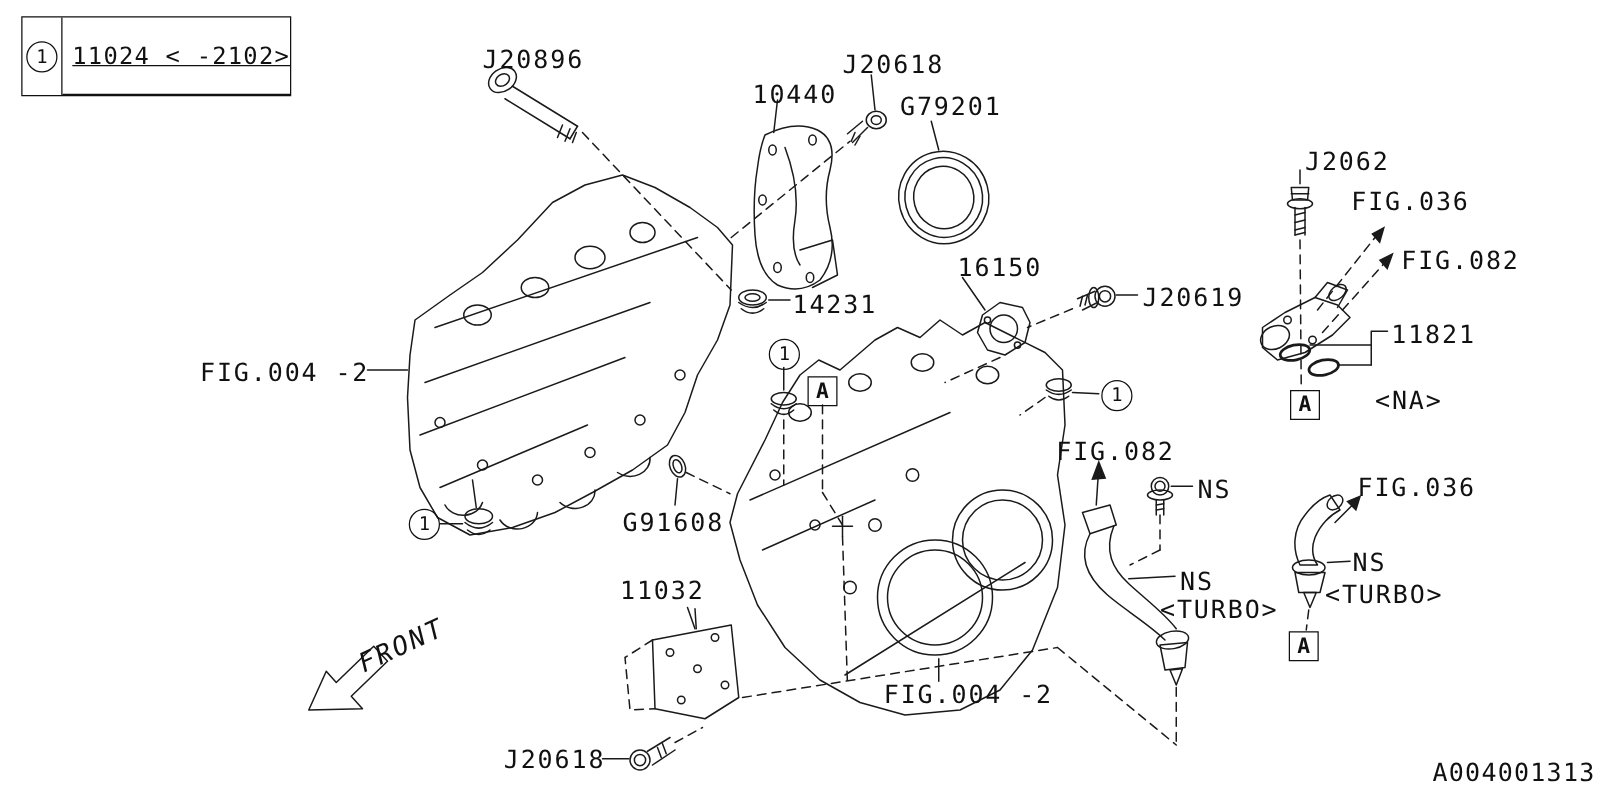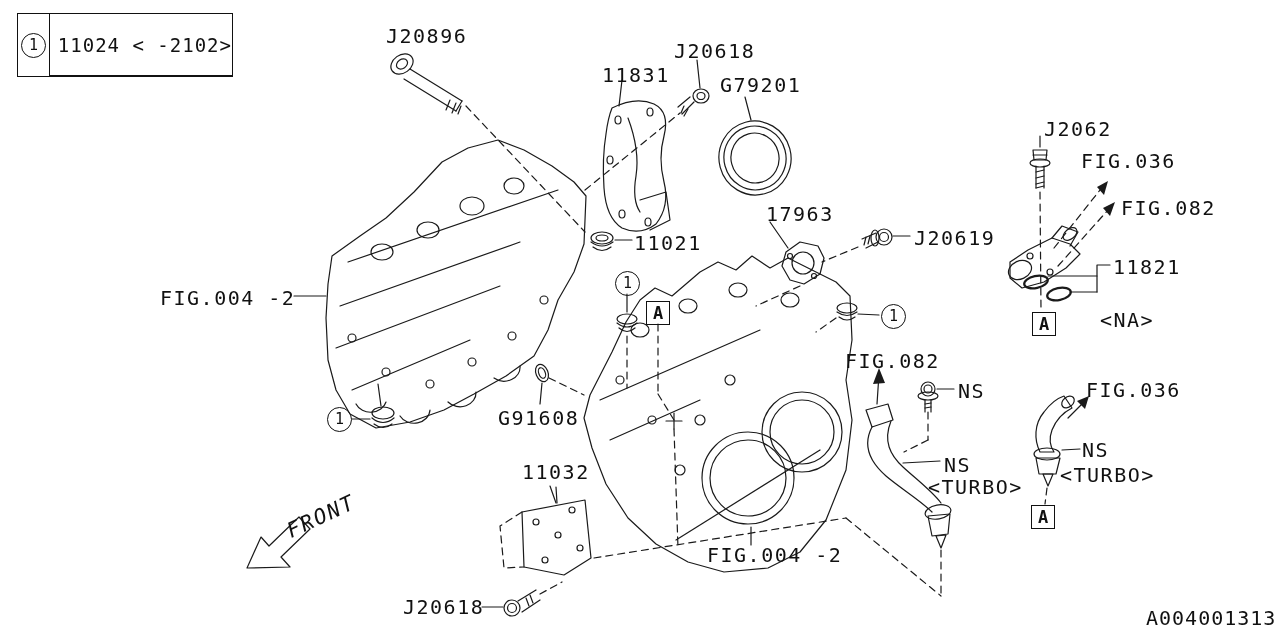--- a/index.html
+++ b/index.html
@@ -11,21 +11,21 @@
   svg.art .t{stroke-width:2.2;}
   svg.art .fill{fill:#1a1a1a;stroke:none;}
   .lbl{position:absolute;font-size:20px;letter-spacing:1.5px;line-height:1;white-space:nowrap;}
   .c1{position:absolute;width:23px;height:23px;border:1.6px solid #111;border-radius:50%;
       display:flex;align-items:center;justify-content:center;font-size:15px;line-height:1;}
   .ab{position:absolute;width:22px;height:22px;border:1.9px solid #111;
       display:flex;align-items:center;justify-content:center;font-size:17px;font-weight:bold;line-height:1;}
   .legend{position:absolute;left:17px;top:13px;width:214px;height:62px;border:1.7px solid #111;display:flex;}
   .legend .cell{width:38px;border-right:1.7px solid #111;display:flex;align-items:center;justify-content:center;}
   .legend .cell .c1{position:static;}
-  .legend .rows{flex:1;display:flex;flex-direction:column;}
+  .legend .rows{flex:1;display:flex;flex-direction:column;text-decoration:underline;}
   .legend .row{flex:1;display:flex;align-items:center;padding-left:8px;font-size:19px;letter-spacing:1px;white-space:nowrap;}
   .legend .row.top{border-bottom:1.7px solid #111;}
   .front{position:absolute;left:283px;top:521px;font-size:21px;font-style:italic;letter-spacing:2px;
          transform:rotate(-25deg);transform-origin:left top;}
   .doc{position:absolute;left:1146px;top:606px;font-size:20px;letter-spacing:1px;}
 </style>
 </head>
 <body>
 
 <div class="canvas">
@@ -291,42 +291,42 @@
     <div class="cell">
       <div class="c1">
         <span>1</span>
       </div>
     </div>
     <div class="rows">
       <div class="row top">11024 &lt; -2102&gt;</div>
     </div>
   </div>
 
-  <div class="lbl" style="left:386px;top:26px">J20896</div>
-  <div class="lbl" style="left:602px;top:65px">11831</div>
+  <div class="lbl" style="left:386px;top:37px">J20896</div>
+  <div class="lbl" style="left:602px;top:65px">10440</div>
   <div class="lbl" style="left:674px;top:41px">J20618</div>
   <div class="lbl" style="left:720px;top:75px">G79201</div>
   <div class="lbl" style="left:1044px;top:119px">J2062</div>
   <div class="lbl" style="left:1081px;top:151px">FIG.036</div>
   <div class="lbl" style="left:1121px;top:198px">FIG.082</div>
-  <div class="lbl" style="left:766px;top:204px">17963</div>
+  <div class="lbl" style="left:766px;top:204px">16150</div>
   <div class="lbl" style="left:914px;top:228px">J20619</div>
-  <div class="lbl" style="left:634px;top:233px">11021</div>
+  <div class="lbl" style="left:634px;top:233px">14231</div>
   <div class="lbl" style="left:1113px;top:257px">11821</div>
   <div class="lbl" style="left:160px;top:288px">FIG.004 -2</div>
   <div class="lbl" style="left:1100px;top:310px">&lt;NA&gt;</div>
   <div class="lbl" style="left:845px;top:351px">FIG.082</div>
   <div class="lbl" style="left:958px;top:381px">NS</div>
   <div class="lbl" style="left:1086px;top:380px">FIG.036</div>
   <div class="lbl" style="left:944px;top:455px">NS</div>
   <div class="lbl" style="left:928px;top:477px">&lt;TURBO&gt;</div>
   <div class="lbl" style="left:1082px;top:440px">NS</div>
   <div class="lbl" style="left:1060px;top:465px">&lt;TURBO&gt;</div>
   <div class="lbl" style="left:498px;top:408px">G91608</div>
-  <div class="lbl" style="left:522px;top:462px">11032</div>
+  <div class="lbl" style="left:496px;top:462px">11032</div>
   <div class="lbl" style="left:707px;top:545px">FIG.004 -2</div>
   <div class="lbl" style="left:403px;top:597px">J20618</div>
 
   <div class="c1" style="left:615px;top:271px">
     <span>1</span>
   </div>
   <div class="c1" style="left:327px;top:407px">
     <span>1</span>
   </div>
   <div class="c1" style="left:881px;top:304px">

